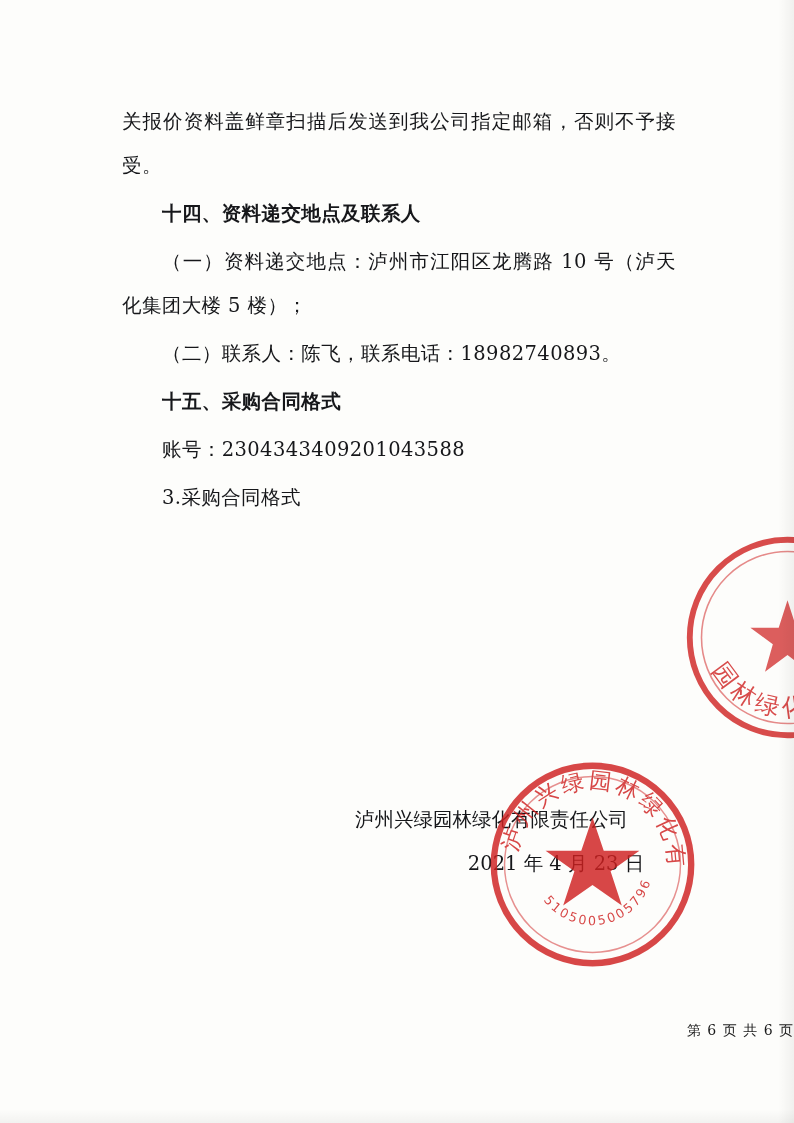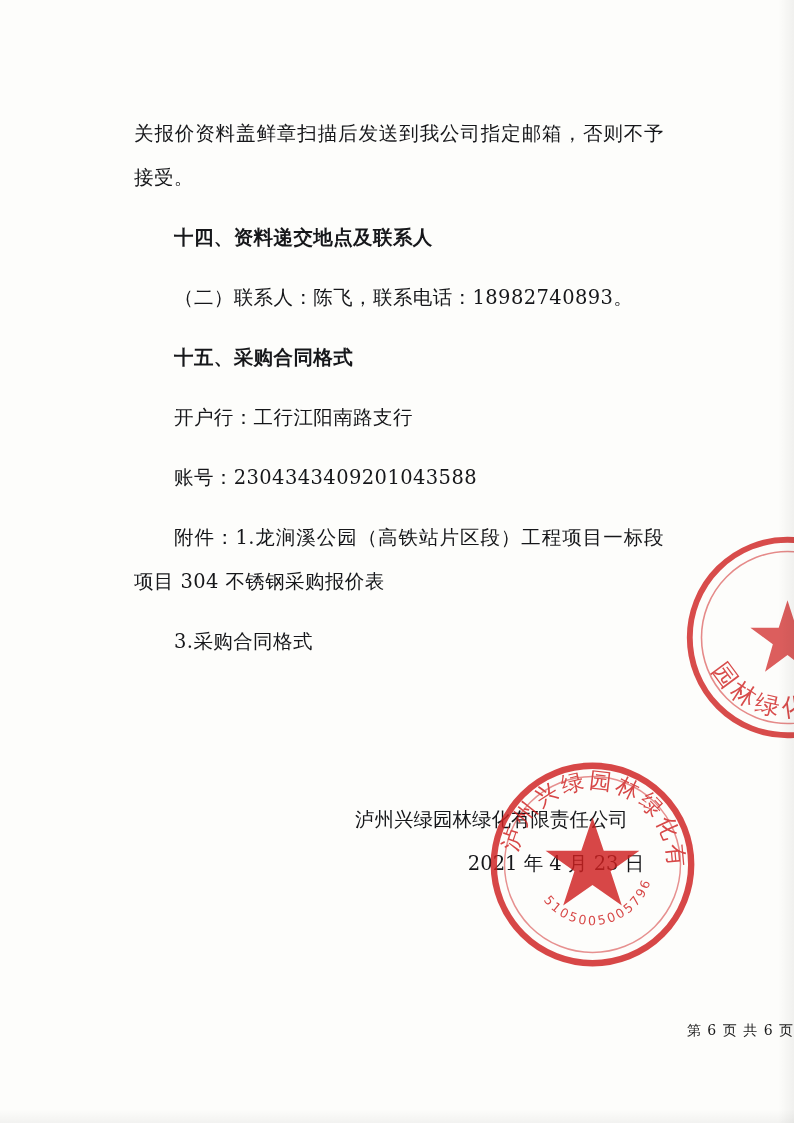--- a/index.html
+++ b/index.html
@@ -22,21 +22,21 @@
     position: absolute;
     left: 118px;
     top: 96px;
     width: 562px;
     font-size: 19.5px;
     line-height: 44px;
     color: #16171a;
     letter-spacing: 0.4px;
   }
   .para {
-    margin: 16px;
+    margin: 4px;
     text-align: justify;
     text-justify: inter-ideograph;
   }
   .indent2 { text-indent: 40px; }
   .indent3 { text-indent: 60px; }
   .heading {
     font-weight: bold;
     text-indent: 40px;
   }
   .page-footer {
@@ -101,25 +101,24 @@
   }
 </style>
 </head>
 <body>
 
 <div class="page">
 
   <div class="doc-body">
     <p class="para">关报价资料盖鲜章扫描后发送到我公司指定邮箱，否则不予接受。</p>
     <p class="para heading">十四、资料递交地点及联系人</p>
+    <p class="para indent2">（一）资料递交地点：泸州市江阳区龙腾路 10 号（泸天化集团大楼 5 楼）；</p>
     <p class="para indent2">（二）联系人：陈飞，联系电话：18982740893。</p>
     <p class="para heading">十五、采购合同格式</p>
-    <p class="para indent2">开户行：工行江阳南路支行</p>
     <p class="para indent2">账号：2304343409201043588</p>
-    <p class="para indent2">附件：1.龙涧溪公园（高铁站片区段）工程项目一标段项目 304 不锈钢采购报价表</p>
     <p class="para indent2">3.采购合同格式</p>
   </div>
 
   <div class="sign-block">
     <div>泸州兴绿园林绿化有限责任公司</div>
     <div class="sign-line2">2021 年 4 月 23 日</div>
   </div>
 
   <div class="seal seal-partial">
     <svg viewBox="0 0 220 220" xmlns="http://www.w3.org/2000/svg">

